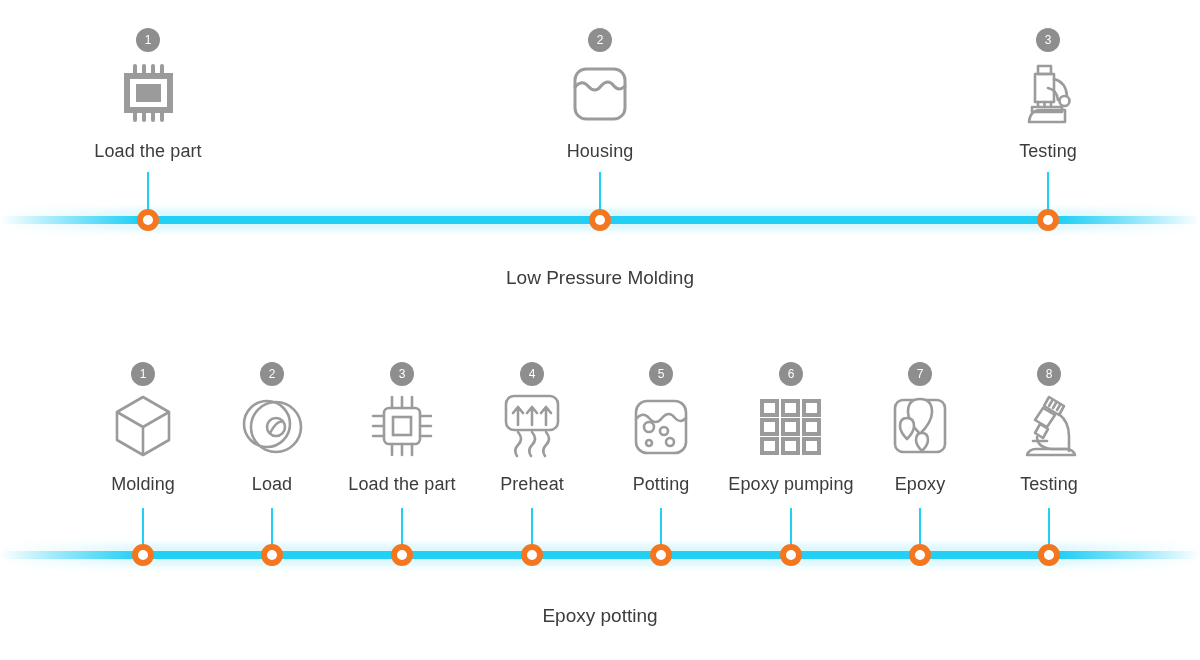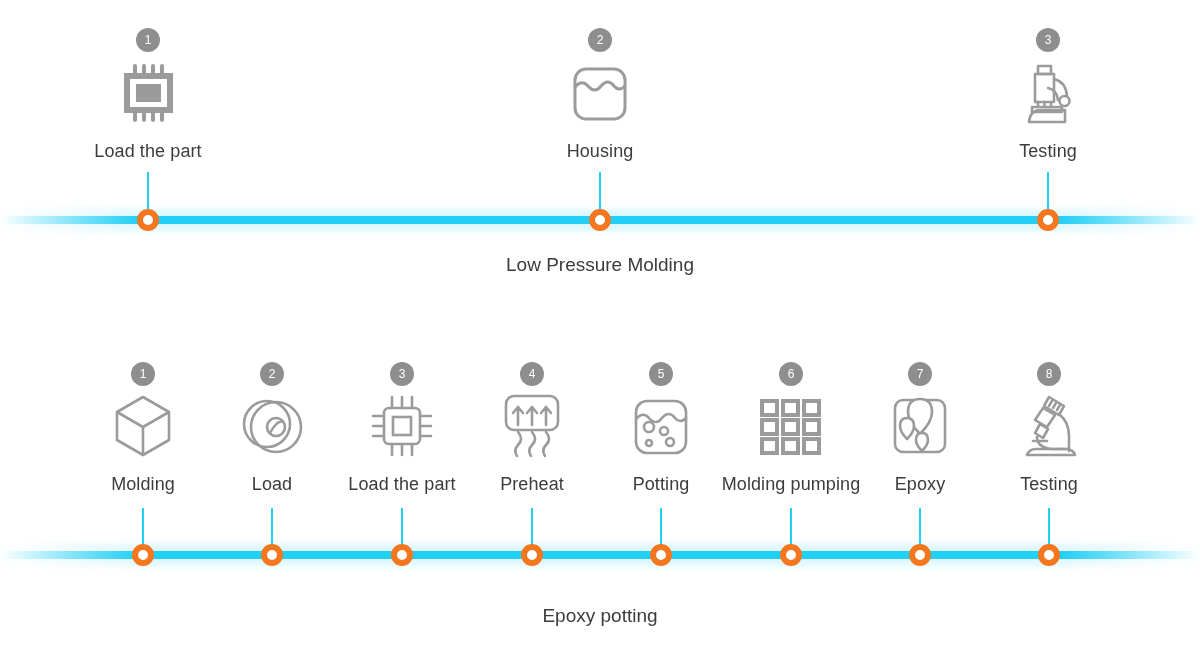--- a/index.html
+++ b/index.html
@@ -138,21 +138,21 @@
             <path d="M14 45 h30 v5 h-30 z"></path>
             <path d="M11 60 q1 -12 12 -12 h24 v12 z"></path>
           </g>
         </svg>
       </div>
       <div class="nlabel" style="left:1048px;top:141px">Testing</div>
       <div class="stem" style="left:1048px;top:172px;height:48px"></div>
       <div class="marker" style="left:1048px;top:220px"></div>
     </div>
 
-    <div class="caption" style="top:254px">Low Pressure Molding</div>
+    <div class="caption" style="top:267px">Low Pressure Molding</div>
   </div>
 
   <div>
 
     <div class="rail-glow" style="top:544px"></div>
     <div class="rail" style="top:551px"></div>
 
     <div>
       <div class="badge" style="left:143px;top:362px">1</div>
       <div class="icon" style="left:143px;top:394px">
@@ -254,21 +254,21 @@
             <rect x="44" y="2" width="15" height="14"></rect>
             <rect x="2" y="21" width="15" height="14"></rect>
             <rect x="23" y="21" width="15" height="14"></rect>
             <rect x="44" y="21" width="15" height="14"></rect>
             <rect x="2" y="40" width="15" height="14"></rect>
             <rect x="23" y="40" width="15" height="14"></rect>
             <rect x="44" y="40" width="15" height="14"></rect>
           </g>
         </svg>
       </div>
-      <div class="nlabel" style="left:791px;top:474px">Molding pumping</div>
+      <div class="nlabel" style="left:791px;top:474px">Epoxy pumping</div>
       <div class="stem" style="left:791px;top:508px;height:47px"></div>
       <div class="marker" style="left:791px;top:555px"></div>
     </div>
 
     <div>
       <div class="badge" style="left:920px;top:362px">7</div>
       <div class="icon" style="left:920px;top:396px">
         <svg width="58" height="60" viewBox="0 0 58 60">
           <g fill="none" stroke="#9b9b9b" stroke-width="2.6" stroke-linejoin="round">
             <path d="M12 4 h34 a8 8 0 0 1 8 8 v36 a8 8 0 0 1 -8 8 h-34 a8 8 0 0 1 -8 -8 v-36 a8 8 0 0 1 8 -8 z"></path>

